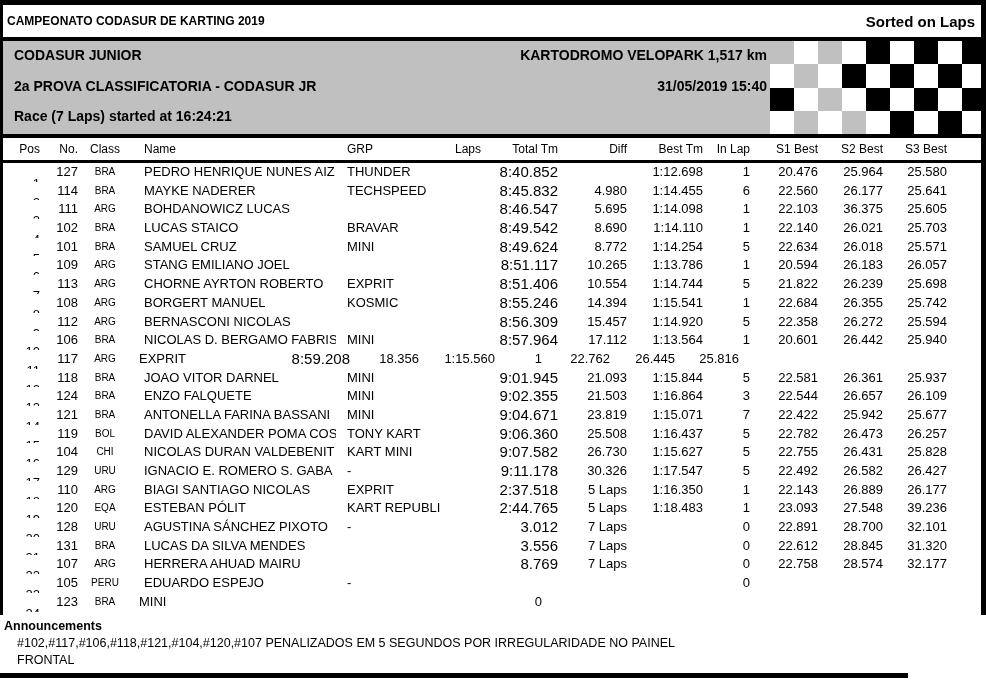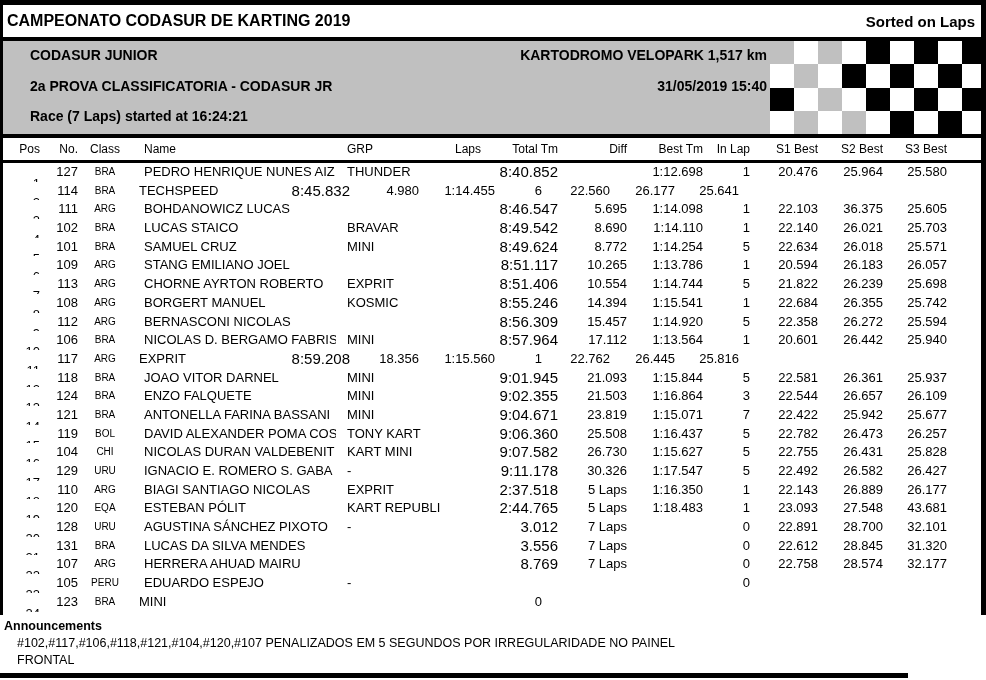--- a/index.html
+++ b/index.html
@@ -9,30 +9,30 @@
     overflow:hidden;
   }
   .top-bar{position:absolute;left:0;top:0;width:986px;height:5px;background:#000;}
   .border-left{position:absolute;left:0;top:0;width:3px;height:615px;background:#000;}
   .border-right{position:absolute;left:981px;top:0;width:5px;height:615px;background:#000;}
 
   .title-bar{
     position:absolute;left:3px;top:5px;width:978px;height:32px;background:#fff;
     display:flex;justify-content:space-between;align-items:center;
   }
-  .report-title{font-size:16px;font-weight:bold;padding-left:4px;letter-spacing:0px;white-space:nowrap;}
+  .report-title{font-size:12px;font-weight:bold;padding-left:4px;letter-spacing:0px;white-space:nowrap;}
   .sort-label{font-size:15px;font-weight:bold;padding-right:6px;white-space:nowrap;}
 
   .sep1{position:absolute;left:0;top:37px;width:986px;height:4px;background:#000;}
   .sep2{position:absolute;left:0;top:134px;width:986px;height:4px;background:#000;}
   .sep3{position:absolute;left:0;top:160px;width:986px;height:3px;background:#000;}
 
   .header-band{position:absolute;left:0;top:41px;width:986px;height:93px;background:#c0c0c0;}
   .band-text{position:absolute;font-size:14px;font-weight:bold;white-space:nowrap;}
-  .bt-left{left:30px;}
+  .bt-left{left:14px;}
   .bt-right{left:0;width:767px;text-align:right;}
   .bt-row1{top:6px;}
   .bt-row2{top:37px;}
   .bt-row3{top:67px;}
 
   .flag{
     position:absolute;left:770px;top:41px;width:216px;height:93px;
     display:grid;grid-template-columns:repeat(9,24px);grid-auto-rows:23.25px;
   }
 
@@ -160,20 +160,21 @@
         <span class="cell c8">1:12.698</span>
         <span class="cell c9">1</span>
         <span class="cell c10">20.476</span>
         <span class="cell c11">25.964</span>
         <span class="cell c12">25.580</span>
       </div>
       <div class="trow">
         <span class="cell c0">2</span>
         <span class="cell c1">114</span>
         <span class="cell c2">BRA</span>
+        <span class="cell c3">MAYKE NADERER</span>
         <span class="cell c4">TECHSPEED</span>
         <span class="cell c5">7</span>
         <span class="cell c6">8:45.832</span>
         <span class="cell c7">4.980</span>
         <span class="cell c8">1:14.455</span>
         <span class="cell c9">6</span>
         <span class="cell c10">22.560</span>
         <span class="cell c11">26.177</span>
         <span class="cell c12">25.641</span>
       </div>
@@ -422,21 +423,21 @@
         <span class="cell c2">EQA</span>
         <span class="cell c3">ESTEBAN PÓLIT</span>
         <span class="cell c4">KART REPUBLI</span>
         <span class="cell c5">2</span>
         <span class="cell c6">2:44.765</span>
         <span class="cell c7">5 Laps</span>
         <span class="cell c8">1:18.483</span>
         <span class="cell c9">1</span>
         <span class="cell c10">23.093</span>
         <span class="cell c11">27.548</span>
-        <span class="cell c12">43.681</span>
+        <span class="cell c12">39.236</span>
       </div>
       <div class="trow">
         <span class="cell c0">20</span>
         <span class="cell c1">128</span>
         <span class="cell c2">URU</span>
         <span class="cell c3">AGUSTINA SÁNCHEZ PIXOTO</span>
         <span class="cell c4">-</span>
         <span class="cell c5"></span>
         <span class="cell c6">3.012</span>
         <span class="cell c7">7 Laps</span>

